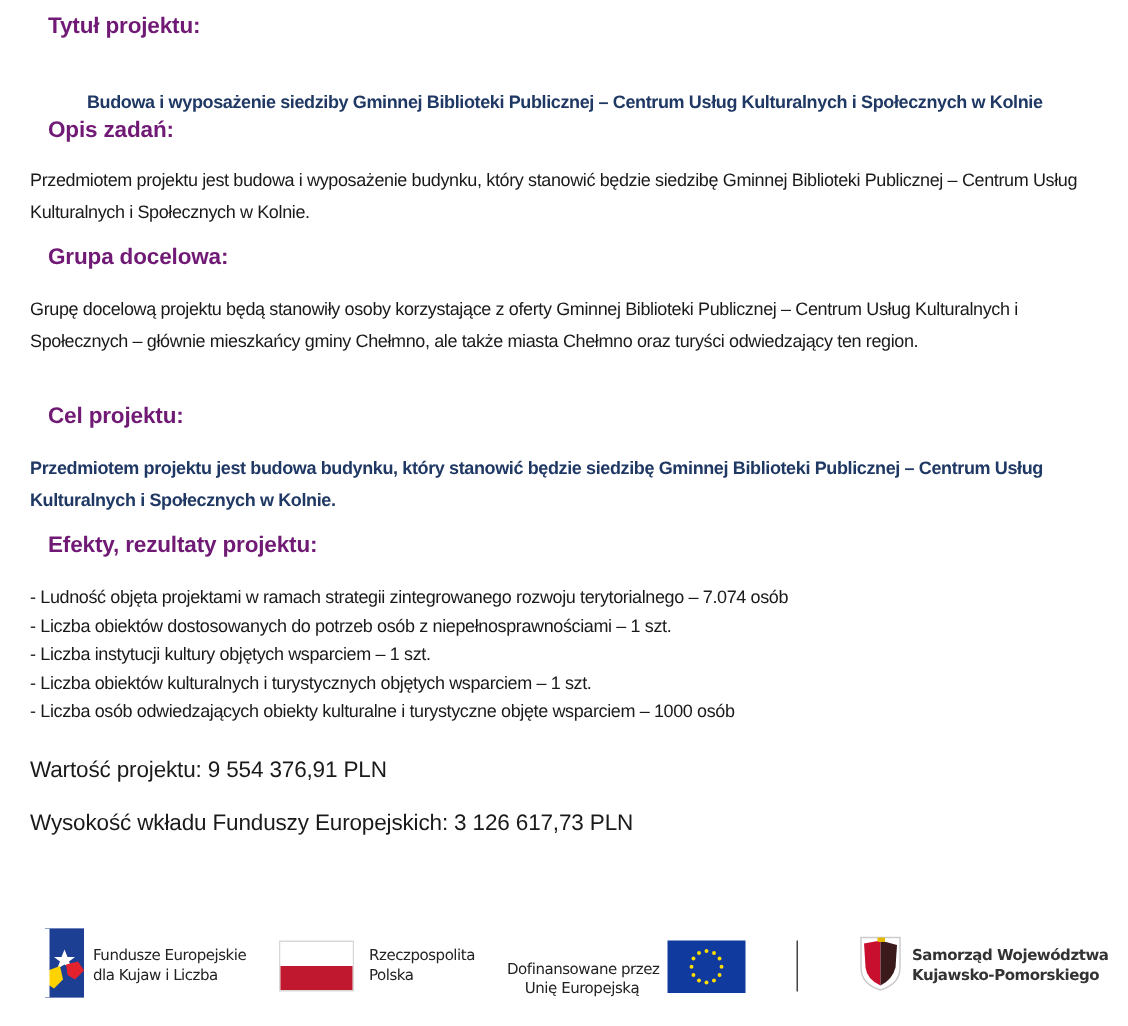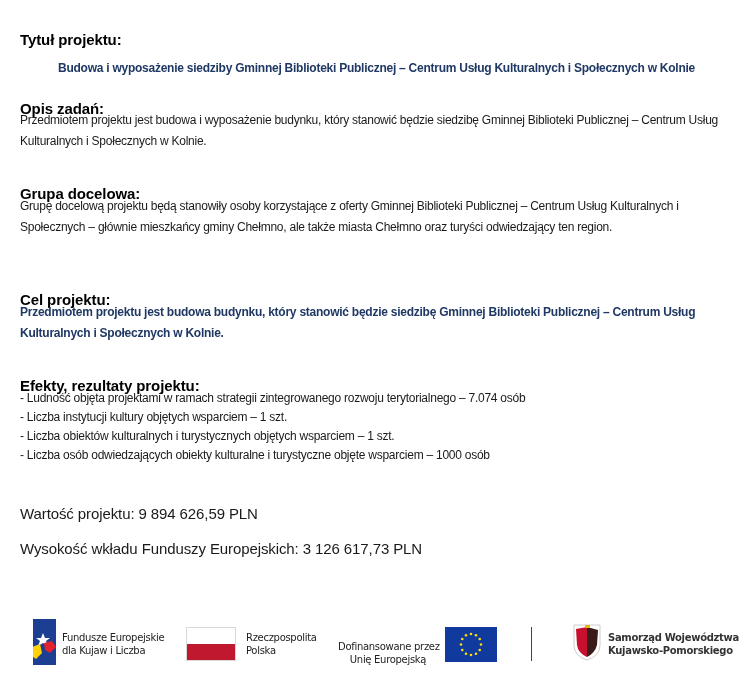--- a/index.html
+++ b/index.html
@@ -1,19 +1,19 @@
 <!DOCTYPE html>
 <html><head>
 <meta charset="utf-8">
 <style>
   html, body { margin: 0; padding: 0; background: #ffffff; }
   body { width: 752px; height: 684px; position: relative; overflow: hidden;
          font-family: "Liberation Sans", "DejaVu Sans", sans-serif; color: #000; }
   .doc { position: absolute; left: 20px; top: 0; width: 720px; }
-  .h { position: absolute; left: 0; font-weight: bold; font-size: 15px; color: #000000; white-space: nowrap; letter-spacing: -0.1px; margin-top: 22px; }
+  .h { position: absolute; left: 12px; font-weight: bold; font-size: 15px; color: #701a75; white-space: nowrap; letter-spacing: -0.1px; }
   .p { position: absolute; left: 0; font-size: 12px; line-height: 21px; color: #1a1a1a; width: 720px; letter-spacing: -0.25px; }
   .blue { color: #1f3864; font-weight: bold; }
   .list { position: absolute; left: 0; font-size: 12px; line-height: 19px; color: #1a1a1a; letter-spacing: -0.25px; }
   .list div { white-space: nowrap; }
   .money { position: absolute; left: 0; font-size: 15px; color: #1a1a1a; white-space: nowrap; letter-spacing: -0.1px; }
 
   .logos { position: absolute; top: 615px; left: 0; width: 676px; height: 55px; }
   .logo-fe { position: absolute; left: 30px; top: 4px; width: 26px; height: 46px; background: #1c3f94; }
   .logo-fe svg { position: absolute; left: 0; top: 0; }
   .lbl { position: absolute; font-size: 10px; line-height: 13px; color: #222; white-space: nowrap; font-family: "DejaVu Sans", sans-serif; letter-spacing: -0.3px; }
@@ -36,26 +36,27 @@
 
   <div class="h" style="top:163px">Grupa docelowa:</div>
   <div class="p" style="top:196px">Grupę docelową projektu będą stanowiły osoby korzystające z oferty Gminnej Biblioteki Publicznej – Centrum Usług Kulturalnych i Społecznych – głównie mieszkańcy gminy Chełmno, ale także miasta Chełmno oraz turyści odwiedzający ten region.</div>
 
   <div class="h" style="top:269px">Cel projektu:</div>
   <div class="p blue" style="top:302px; width:712px;">Przedmiotem projektu jest budowa budynku, który stanowić będzie siedzibę Gminnej Biblioteki Publicznej – Centrum Usług Kulturalnych i Społecznych w Kolnie.</div>
 
   <div class="h" style="top:355px">Efekty, rezultaty projektu:</div>
   <div class="list" style="top:389px">
     <div>- Ludność objęta projektami w ramach strategii zintegrowanego rozwoju terytorialnego – 7.074 osób</div>
+    <div>- Liczba obiektów dostosowanych do potrzeb osób z niepełnosprawnościami – 1 szt.</div>
     <div>- Liczba instytucji kultury objętych wsparciem – 1 szt.</div>
     <div>- Liczba obiektów kulturalnych i turystycznych objętych wsparciem – 1 szt.</div>
     <div>- Liczba osób odwiedzających obiekty kulturalne i turystyczne objęte wsparciem – 1000 osób</div>
   </div>
 
-  <div class="money" style="top:505px">Wartość projektu: 9 894 626,59 PLN</div>
+  <div class="money" style="top:505px">Wartość projektu: 9 554 376,91 PLN</div>
   <div class="money" style="top:540px">Wysokość wkładu Funduszy Europejskich: 3 126 617,73 PLN</div>
 </div>
 
 <div class="logos">
 
   <div class="logo-fe">
     <svg width="26" height="46" viewBox="0 0 26 46">
       <polygon points="0,0 26,0 26,46 0,46" fill="#1c3f94"></polygon>
       <polygon points="13,14 15,19 20,19 16,22 18,27 13,24 8,27 10,22 6,19 11,19" fill="#ffffff"></polygon>
       <polygon points="2,28 10,25 12,34 6,40 0,36" fill="#ffd200"></polygon>

